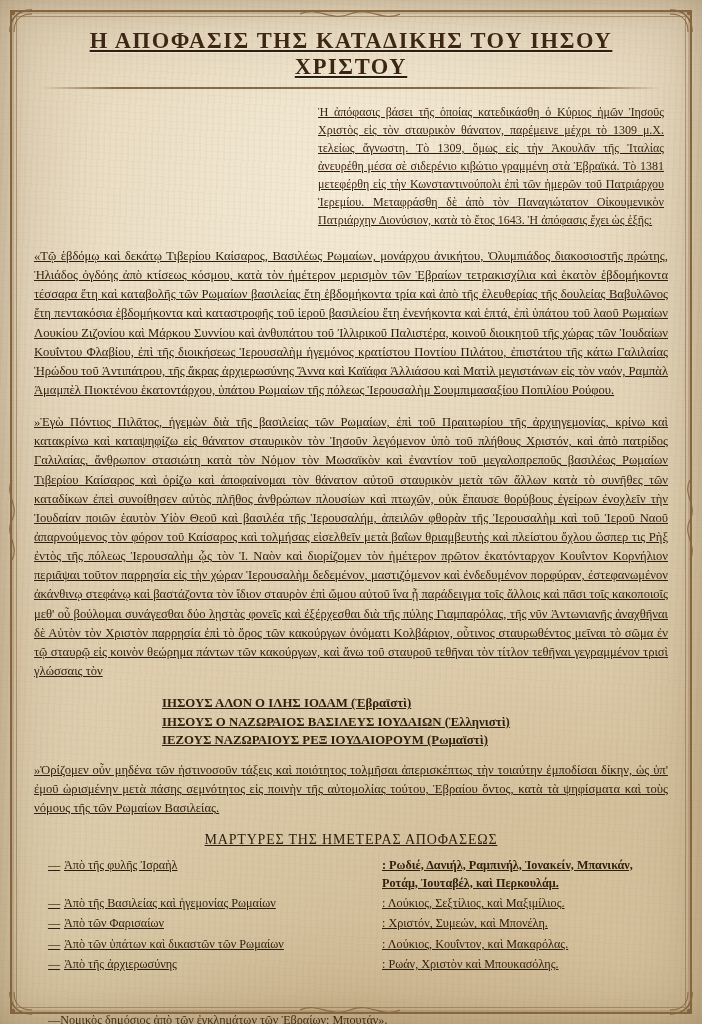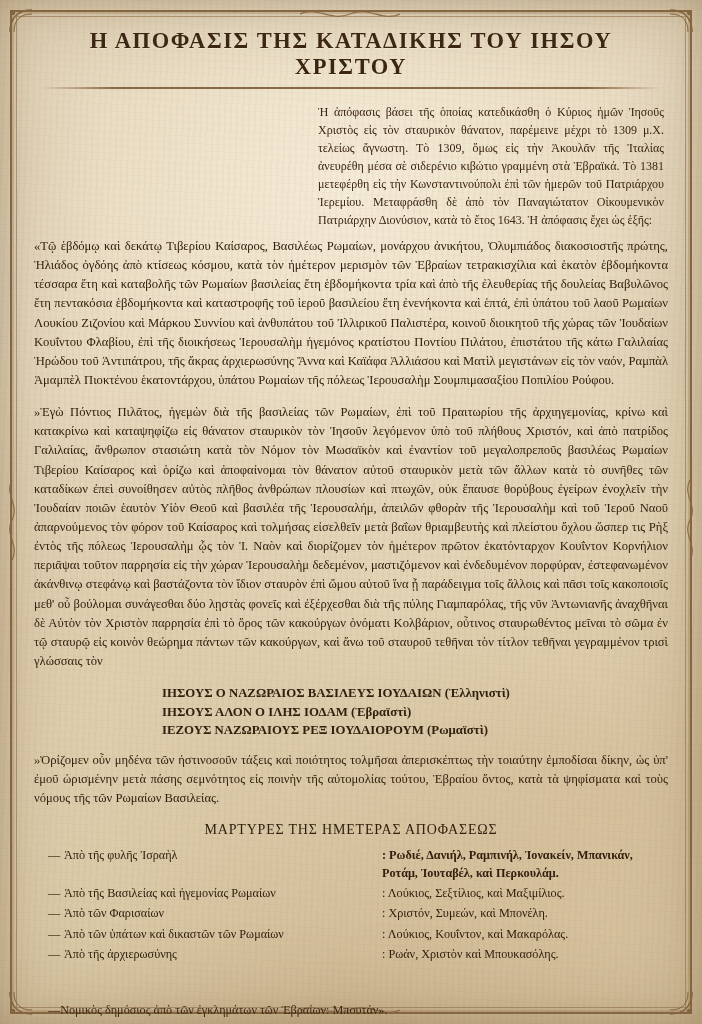--- a/index.html
+++ b/index.html
@@ -80,20 +80,21 @@
     pointer-events: none;
     opacity: 0.9;
   }
 
   .content {
     position: absolute;
     left: 34px;
     top: 22px;
     width: 634px;
     bottom: 28px;
+    text-decoration: underline;
   }
 
   h1.title {
     font-family: "Liberation Serif", serif;
     font-size: 22.5px;
     letter-spacing: 1.6px;
     font-weight: 700;
     text-align: center;
     margin: 6px 0 0 0;
     color: #3a2413;
@@ -108,21 +109,21 @@
   .preamble {
     width: 346px;
     margin: 14px 4px 0 auto;
     font-size: 12px;
     line-height: 1.5;
     text-align: justify;
     color: #3a2413;
   }
 
   .body-block {
-    margin-top: 8px;
+    margin-top: 18px;
     font-size: 12.6px;
     line-height: 1.52;
     text-align: justify;
     color: #32200f;
   }
   .para { margin: 0 0 13px 0; text-indent: 0; }
 
   .titulus {
     margin: 4px 0 10px 0;
     padding-left: 128px;
@@ -204,22 +205,22 @@
   <div class="title-rule"></div>
 
   <div class="preamble">Ἡ ἀπόφασις βάσει τῆς ὁποίας κατεδικάσθη ὁ Κύριος ἡμῶν Ἰησοῦς Χριστὸς εἰς τὸν σταυρικὸν θάνατον, παρέμεινε μέχρι τὸ 1309 μ.Χ. τελείως ἄγνωστη. Τὸ 1309, ὅμως εἰς τὴν Ἀκουλᾶν τῆς Ἰταλίας ἀνευρέθη μέσα σὲ σιδερένιο κιβώτιο γραμμένη στὰ Ἑβραϊκά. Τὸ 1381 μετεφέρθη εἰς τὴν Κωνσταντινούπολι ἐπὶ τῶν ἡμερῶν τοῦ Πατριάρχου Ἱερεμίου. Μεταφράσθη δὲ ἀπὸ τὸν Παναγιώτατον Οἰκουμενικὸν Πατριάρχην Διονύσιον, κατὰ τὸ ἔτος 1643. Ἡ ἀπόφασις ἔχει ὡς ἑξῆς:</div>
 
   <div class="body-block">
     <p class="para">«Τῷ ἑβδόμῳ καὶ δεκάτῳ Τιβερίου Καίσαρος, Βασιλέως Ρωμαίων, μονάρχου ἀνικήτου, Ὀλυμπιάδος διακοσιοστῆς πρώτης, Ἠλιάδος ὀγδόης ἀπὸ κτίσεως κόσμου, κατὰ τὸν ἡμέτερον μερισμὸν τῶν Ἑβραίων τετρακισχίλια καὶ ἑκατὸν ἑβδομήκοντα τέσσαρα ἔτη καὶ καταβολῆς τῶν Ρωμαίων βασιλείας ἔτη ἑβδομήκοντα τρία καὶ ἀπὸ τῆς ἐλευθερίας τῆς δουλείας Βαβυλῶνος ἔτη πεντακόσια ἑβδομήκοντα καὶ καταστροφῆς τοῦ ἱεροῦ βασιλείου ἔτη ἐνενήκοντα καὶ ἑπτά, ἐπὶ ὑπάτου τοῦ λαοῦ Ρωμαίων Λουκίου Ζιζονίου καὶ Μάρκου Συννίου καὶ ἀνθυπάτου τοῦ Ἰλλιρικοῦ Παλιστέρα, κοινοῦ διοικητοῦ τῆς χώρας τῶν Ἰουδαίων Κουΐντου Φλαβίου, ἐπὶ τῆς διοικήσεως Ἱερουσαλὴμ ἡγεμόνος κρατίστου Ποντίου Πιλάτου, ἐπιστάτου τῆς κάτω Γαλιλαίας Ἡρώδου τοῦ Ἀντιπάτρου, τῆς ἄκρας ἀρχιερωσύνης Ἄννα καὶ Καϊάφα Ἀλλιάσου καὶ Ματὶλ μεγιστάνων εἰς τὸν ναόν, Ραμπὰλ Ἀμαμπὲλ Πιοκτένου ἑκατοντάρχου, ὑπάτου Ρωμαίων τῆς πόλεως Ἱερουσαλὴμ Σουμπιμασαξίου Ποπιλίου Ρούφου.</p>
     <p class="para">»Ἐγὼ Πόντιος Πιλᾶτος, ἡγεμὼν διὰ τῆς βασιλείας τῶν Ρωμαίων, ἐπὶ τοῦ Πραιτωρίου τῆς ἀρχιηγεμονίας, κρίνω καὶ κατακρίνω καὶ καταψηφίζω εἰς θάνατον σταυρικὸν τὸν Ἰησοῦν λεγόμενον ὑπὸ τοῦ πλήθους Χριστόν, καὶ ἀπὸ πατρίδος Γαλιλαίας, ἄνθρωπον στασιώτη κατὰ τὸν Νόμον τὸν Μωσαϊκὸν καὶ ἐναντίον τοῦ μεγαλοπρεποῦς βασιλέως Ρωμαίων Τιβερίου Καίσαρος καὶ ὁρίζω καὶ ἀποφαίνομαι τὸν θάνατον αὐτοῦ σταυρικὸν μετὰ τῶν ἄλλων κατὰ τὸ συνῆθες τῶν καταδίκων ἐπεὶ συνοίθησεν αὐτὸς πλῆθος ἀνθρώπων πλουσίων καὶ πτωχῶν, οὐκ ἔπαυσε θορύβους ἐγείρων ἐνοχλεῖν τὴν Ἰουδαίαν ποιῶν ἑαυτὸν Υἱὸν Θεοῦ καὶ βασιλέα τῆς Ἱερουσαλήμ, ἀπειλῶν φθορὰν τῆς Ἱερουσαλὴμ καὶ τοῦ Ἱεροῦ Ναοῦ ἀπαρνούμενος τὸν φόρον τοῦ Καίσαρος καὶ τολμήσας εἰσελθεῖν μετὰ βαΐων θριαμβευτὴς καὶ πλείστου ὄχλου ὥσπερ τις Ρὴξ ἐντὸς τῆς πόλεως Ἱερουσαλὴμ ᾧς τὸν Ἱ. Ναὸν καὶ διορίζομεν τὸν ἡμέτερον πρῶτον ἑκατόνταρχον Κουΐντον Κορνήλιον περιᾶψαι τοῦτον παρρησία εἰς τὴν χώραν Ἱερουσαλὴμ δεδεμένον, μαστιζόμενον καὶ ἐνδεδυμένον πορφύραν, ἐστεφανωμένον ἀκάνθινῳ στεφάνῳ καὶ βαστάζοντα τὸν ἴδιον σταυρὸν ἐπὶ ὤμου αὐτοῦ ἵνα ᾖ παράδειγμα τοῖς ἄλλοις καὶ πᾶσι τοῖς κακοποιοῖς μεθ' οὗ βούλομαι συνάγεσθαι δύο λῃστὰς φονεῖς καὶ ἐξέρχεσθαι διὰ τῆς πύλης Γιαμπαρόλας, τῆς νῦν Ἀντωνιανῆς ἀναχθῆναι δὲ Αὐτὸν τὸν Χριστὸν παρρησία ἐπὶ τὸ ὄρος τῶν κακούργων ὀνόματι Κολβάριον, οὗτινος σταυρωθέντος μεῖναι τὸ σῶμα ἐν τῷ σταυρῷ εἰς κοινὸν θεώρημα πάντων τῶν κακούργων, καὶ ἄνω τοῦ σταυροῦ τεθῆναι τὸν τίτλον τεθῆναι γεγραμμένον τρισὶ γλώσσαις τὸν</p>
   </div>
 
   <div class="titulus">
+    <div>ΙΗΣΟΥΣ ΑΛΟΝ Ο ΙΛΗΣ ΙΟΔΑΜ (Ἑβραϊστὶ)</div>
     <div>ΙΗΣΟΥΣ Ο ΝΑΖΩΡΑΙΟΣ ΒΑΣΙΛΕΥΣ ΙΟΥΔΑΙΩΝ (Ἑλληνιστὶ)</div>
-    <div>ΙΗΣΟΥΣ ΑΛΟΝ Ο ΙΛΗΣ ΙΟΔΑΜ (Ἑβραϊστὶ)</div>
     <div>ΙΕΖΟΥΣ ΝΑΖΩΡΑΙΟΥΣ ΡΕΞ ΙΟΥΔΑΙΟΡΟΥΜ (Ρωμαϊστὶ)</div>
   </div>
 
   <div class="body-block" style="margin-top:11px;">
     <p class="para">»Ὁρίζομεν οὖν μηδένα τῶν ἠστινοσοῦν τάξεις καὶ ποιότητος τολμῆσαι ἀπερισκέπτως τὴν τοιαύτην ἐμποδίσαι δίκην, ὡς ὑπ' ἐμοῦ ὡρισμένην μετὰ πάσης σεμνότητος εἰς ποινὴν τῆς αὐτομολίας τούτου, Ἑβραίου ὄντος, κατὰ τὰ ψηφίσματα καὶ τοὺς νόμους τῆς τῶν Ρωμαίων Βασιλείας.</p>
   </div>
 
   <div class="witness-head">ΜΑΡΤΥΡΕΣ ΤΗΣ ΗΜΕΤΕΡΑΣ ΑΠΟΦΑΣΕΩΣ</div>
 
   <div class="witness-list">

